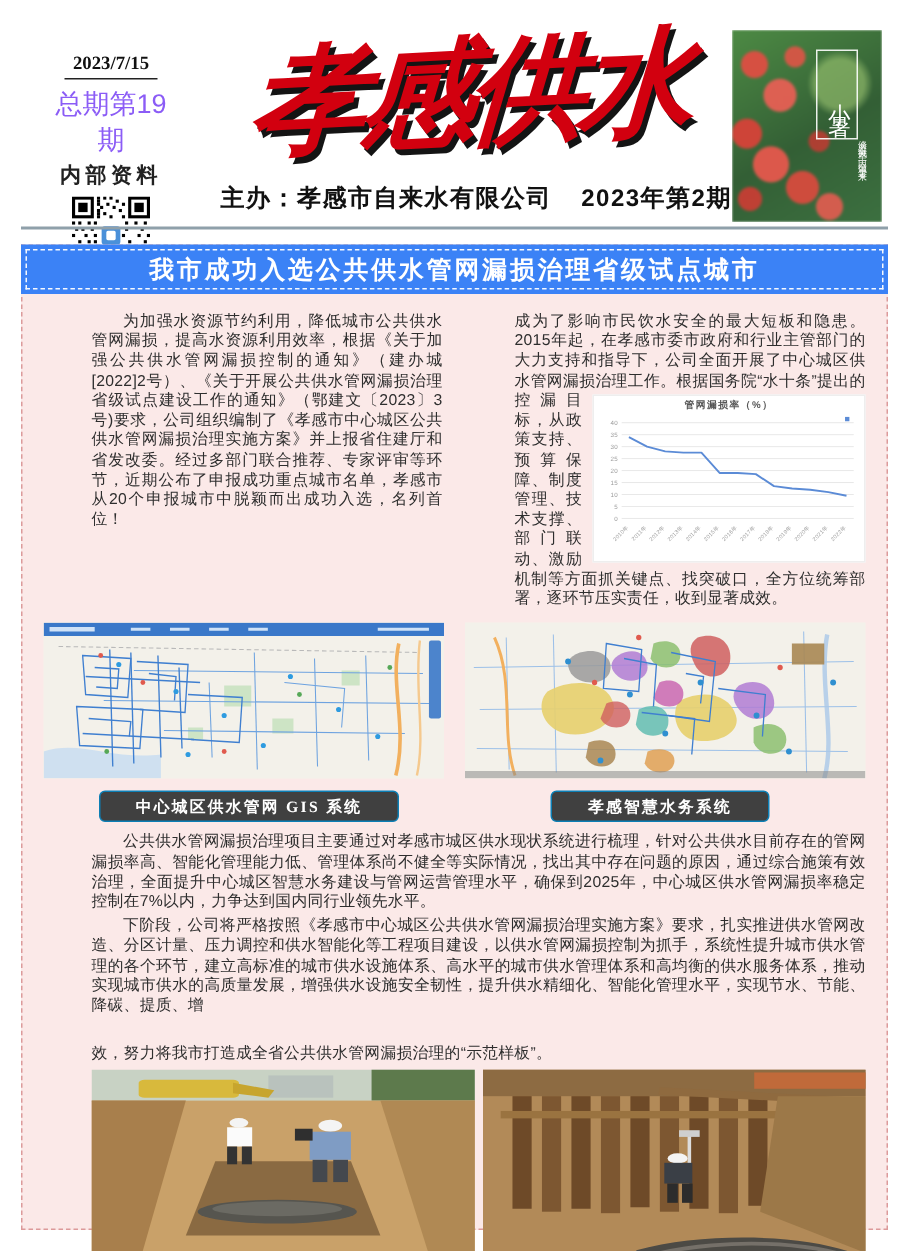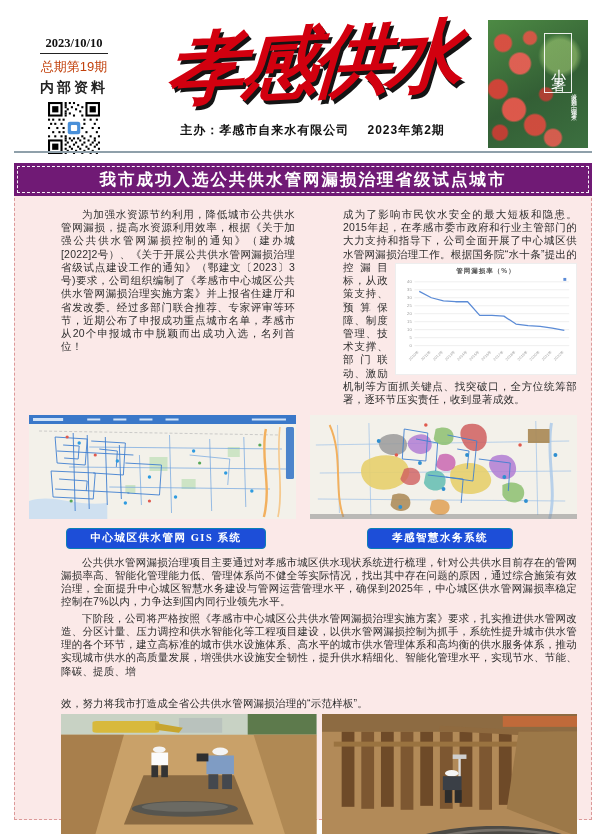--- a/index.html
+++ b/index.html
@@ -3,31 +3,31 @@
 <meta charset="utf-8">
 <style>
   html,body{margin:0;padding:0;background:#ffffff;}
   .page{position:relative;width:606px;height:834px;background:#ffffff;overflow:hidden;
         font-family:"Liberation Sans",sans-serif;color:#222;}
 
   
   .mh-left{position:absolute;left:28px;top:33px;width:92px;text-align:center;}
   .mh-date{display:inline-block;font-family:"Liberation Serif",serif;font-size:12.5px;font-weight:600;
            color:#111;border-bottom:1.6px solid #222;padding:0 6px 2px;}
-  .mh-issueno{font-size:13px;margin-top:4px;color:#c2410c;}
+  .mh-issueno{font-size:18px;margin-top:4px;color:#8b5cf6;}
   .mh-internal{font-size:14px;margin-top:3px;letter-spacing:3px;color:#222;font-weight:bold;}
   .qr{display:block;margin:5px auto 0;width:52px;height:52px;}
 
   .mh-title{position:absolute;left:125px;top:6px;width:375px;height:112px;
             display:flex;align-items:center;justify-content:center;
             font-family:"DejaVu Serif","Liberation Serif",serif;font-weight:bold;font-style:italic;
             font-size:78px;line-height:1;color:#d2000f;letter-spacing:-5px;
             text-shadow:3px 4px 0 #141414;transform:rotate(-3deg) skewX(-6deg);white-space:nowrap;}
   .mh-orgline{position:absolute;left:140px;top:122px;width:345px;text-align:center;
-              font-size:12px;font-weight:bold;color:#111;letter-spacing:1px;white-space:nowrap;}
+              font-size:16px;font-weight:bold;color:#111;letter-spacing:1px;white-space:nowrap;}
   .mh-orgline span{margin:0 7px;}
 
   .mh-photo{position:absolute;right:18px;top:20px;width:100px;height:128px;overflow:hidden;}
   .flower-bg{position:absolute;inset:0;filter:blur(0.6px);
     background:
       radial-gradient(circle at 15% 18%, rgba(222,78,66,.95) 0 8px, rgba(222,78,66,0) 10px),
       radial-gradient(circle at 32% 34%, rgba(230,95,84,.95) 0 10px, rgba(230,95,84,0) 12px),
       radial-gradient(circle at 10% 54%, rgba(214,66,56,.95) 0 9px, rgba(214,66,56,0) 11px),
       radial-gradient(circle at 26% 70%, rgba(229,88,76,.95) 0 11px, rgba(229,88,76,0) 13px),
       radial-gradient(circle at 47% 82%, rgba(219,74,62,.92) 0 10px, rgba(219,74,62,0) 12px),
@@ -43,21 +43,21 @@
                writing-mode:vertical-rl;font-family:"Liberation Serif",serif;
                font-size:15px;letter-spacing:9px;text-indent:6px;}
   .poem{position:absolute;right:10%;top:54%;height:52px;color:rgba(255,255,255,.95);
         writing-mode:vertical-rl;font-size:6px;letter-spacing:2px;display:flex;gap:3px;}
 
   .header-rule{position:absolute;left:14px;right:14px;top:151px;height:2px;background:#8fa0aa;}
 
   
   .panel{position:absolute;left:14px;right:14px;top:163px;bottom:14px;
          background:#fbe9e8;border:1px dashed #dc9a9a;box-sizing:border-box;}
-  .banner{position:relative;margin:-1px -1px 0;height:33px;background:#701a75;
+  .banner{position:relative;margin:-1px -1px 0;height:33px;background:#3b82f6;
           display:flex;align-items:center;justify-content:center;}
   .banner::after{content:"";position:absolute;inset:3px;border:1px dashed rgba(255,255,255,.95);pointer-events:none;}
   .banner-text{color:#fff;font-size:16.5px;font-weight:bold;letter-spacing:2px;white-space:nowrap;}
 
   .panel-content{padding:12px 14px 0;}
   .cols{display:flex;gap:16px;}
   .col{flex:1;min-width:0;margin-left:32px;}
   .bodytext{margin:0 0 3px;font-size:10.5px;line-height:1.26;text-align:justify;
             color:#2e2e2e;text-indent:2em;letter-spacing:.2px;}
   .bodytext.no-indent{text-indent:0;}
@@ -68,37 +68,37 @@
   .chart-title{display:block;text-align:center;font-size:6.5px;color:#555;font-weight:bold;
                letter-spacing:1px;margin-bottom:1px;}
   .chartbox svg{display:block;width:100%;height:auto;}
 
   
   .maps{display:flex;gap:14px;margin-top:6px;}
   .maps figure{margin:0;flex:1;height:104px;overflow:hidden;background:#f3f1ea;}
   .maps svg{display:block;width:100%;height:100%;}
   .map-captions{display:flex;margin:8px 0 7px;}
   .map-captions .half{flex:1;text-align:center;}
-  .pill{display:inline-block;background:#1d4ed8;border:1px solid #0c7fb5;border-radius:4px;
+  .pill{display:inline-block;background:#404040;border:1px solid #0c7fb5;border-radius:4px;
         color:#fff;font-family:"Liberation Serif",serif;font-weight:bold;font-size:10.5px;
         letter-spacing:1.5px;padding:2.5px 24px;white-space:nowrap;}
 
   
   .cols2{margin-top:4px;flex-direction:column;}
   .photos{display:flex;gap:5px;height:158px;margin-top:4px;}
   .photos svg{flex:1;height:100%;}
   .photo-caption{text-align:center;margin-top:8px;}
 </style>
 </head>
 <body>
 
 <div class="page">
 
   <div class="mh-left">
-    <div class="mh-date">2023/10/10</div>
+    <div class="mh-date">2023/7/15</div>
     <div class="mh-issueno">总期第19期</div>
     <div class="mh-internal">内部资料</div>
     <svg class="qr" id="qr-svg" viewBox="0 0 25 25">
       <rect width="25" height="25" fill="#fff"></rect>
     <rect x="0" y="0" width="7" height="7" fill="#000"></rect>
         <rect x="1" y="1" width="5" height="5" fill="#fff"></rect>
         <rect x="2" y="2" width="3" height="3" fill="#000"></rect>
         <rect x="18" y="0" width="7" height="7" fill="#000"></rect>
         <rect x="19" y="1" width="5" height="5" fill="#fff"></rect>
         <rect x="20" y="2" width="3" height="3" fill="#000"></rect>

